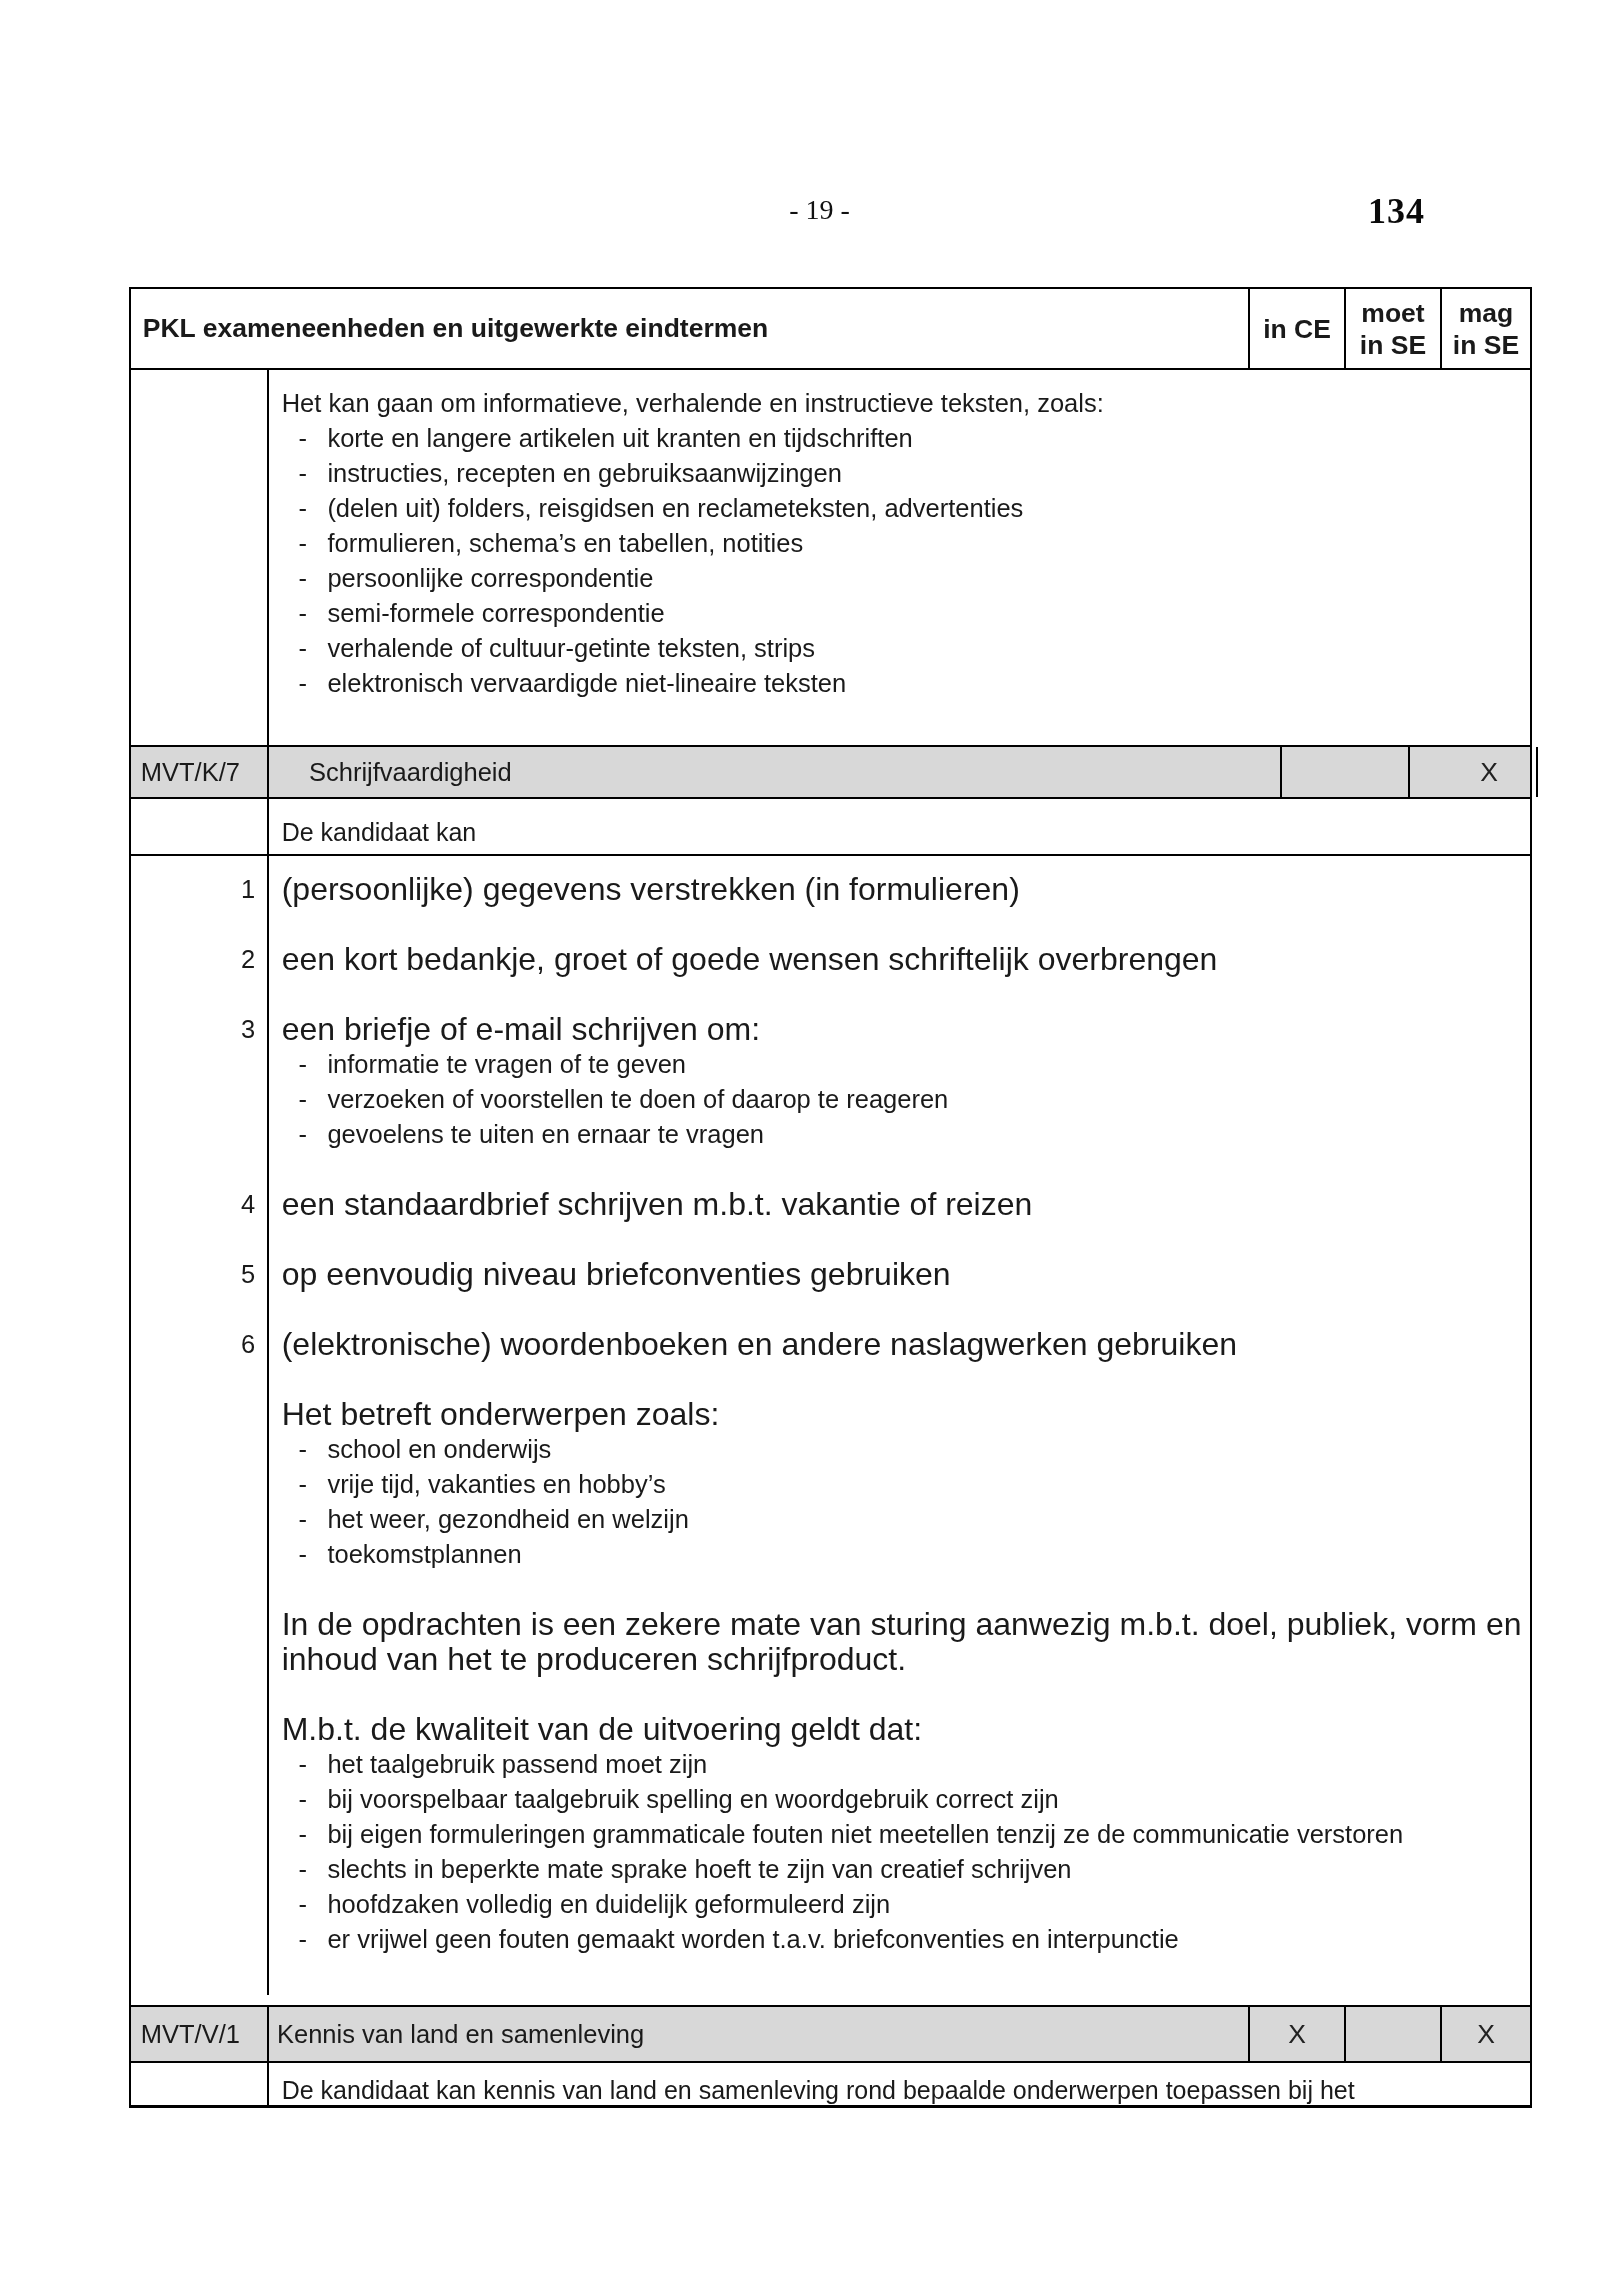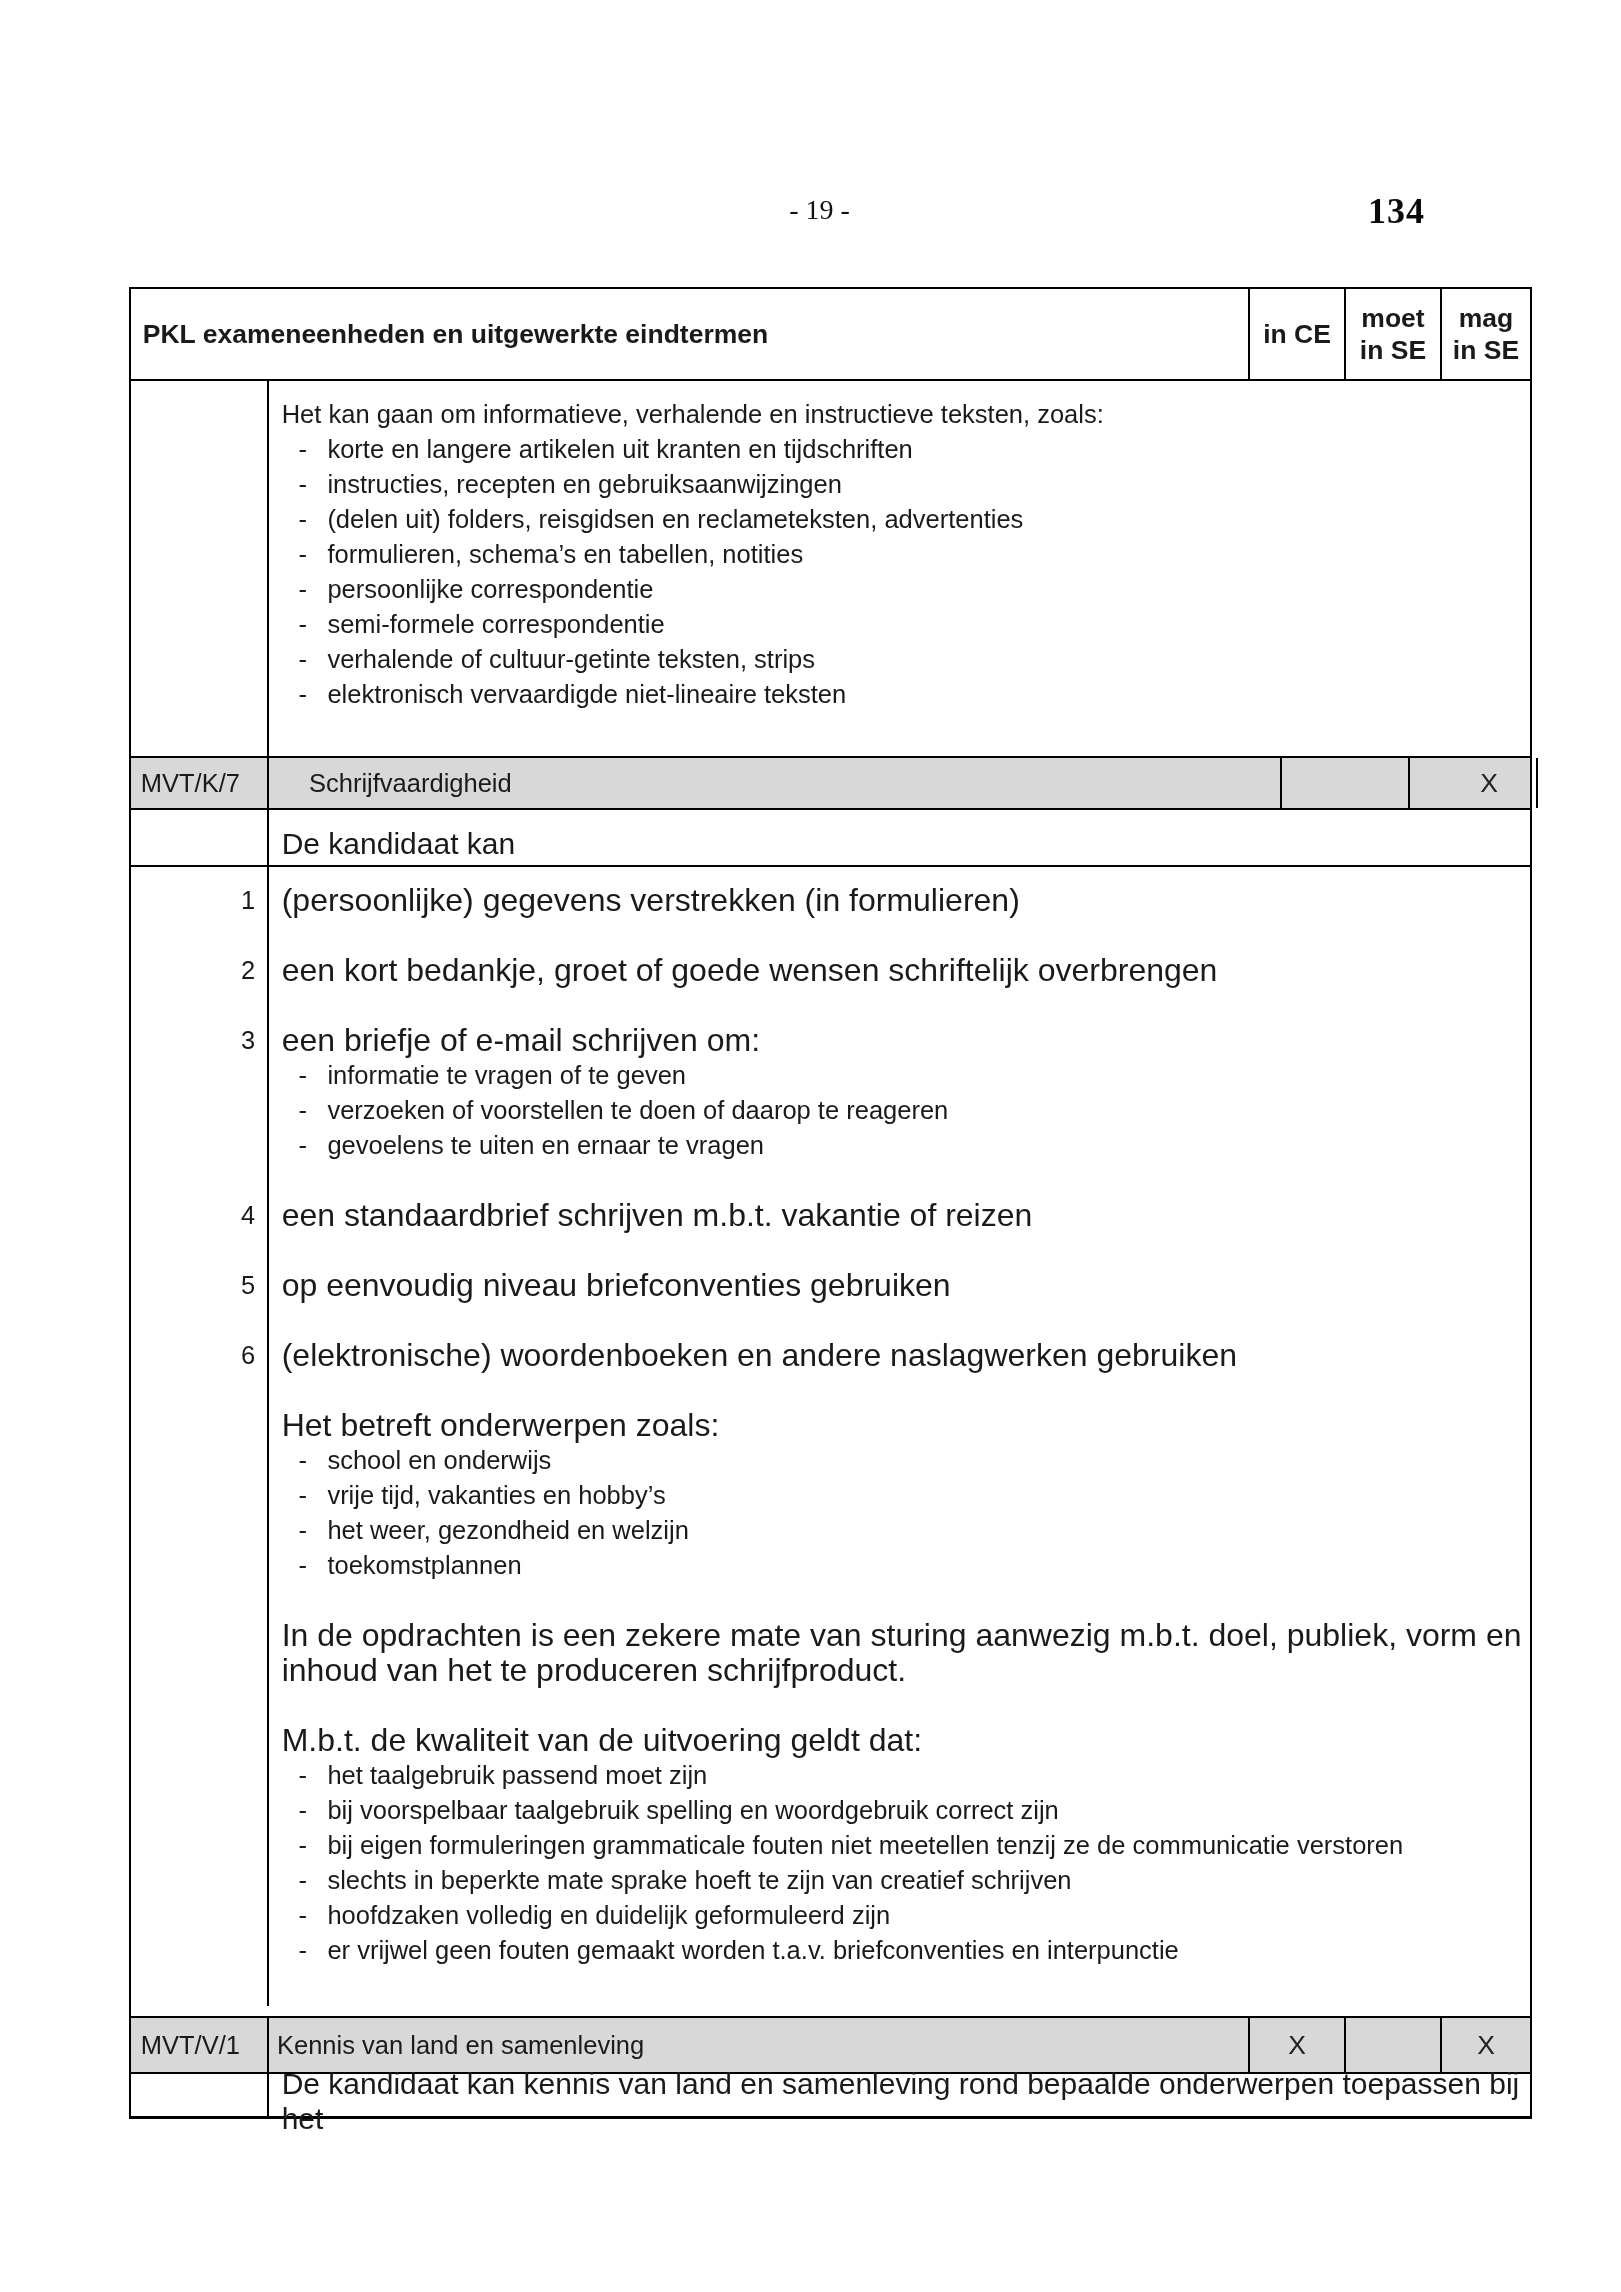--- a/index.html
+++ b/index.html
@@ -37,32 +37,32 @@
   .row.last-row{border-bottom:none;}
   .cell{box-sizing:border-box;}
   .gray{background:#d8d8d8;}
   
   .code-cell{width:138px;border-right:2.9px solid #000;flex:none;}
   .title-cell{width:981px;border-right:2.9px solid #000;flex:none;}
   .ce-cell,.moet-cell{width:96px;border-right:2.9px solid #000;flex:none;}
   .mag-cell{flex:1;}
   .span-cell{flex:1;}
   
-  .header-row{height:92px;}
+  .header-row{height:81px;}
   .main-header-cell{
     width:1119px;flex:none;border-right:2.9px solid #000;
     display:flex;align-items:center;padding-left:11.8px;
     font-weight:bold;font-size:26.5px;
   }
   .col-head{
     display:flex;flex-direction:column;justify-content:center;align-items:center;
     font-weight:bold;font-size:26.5px;line-height:32px;text-align:center;
   }
   
-  .t{font-size:30px;line-height:35px;margin-top:12px;}
+  .t{font-size:25px;line-height:35px;margin-top:12px;}
   .vcenter{display:flex;align-items:center;}
   .pad-text{padding-left:12.7px;}
   
   .intro-row{height:377px;}
   .intro-content{padding:15.7px 9.8px 0 12.7px;}
   .lead{font-size:25.5px;line-height:35px;margin:0;}
   .bullet{display:flex;font-size:25.5px;line-height:35px;padding-left:16.7px;}
   .dash{width:29px;flex:none;}
   .btext{flex:1;}
   

